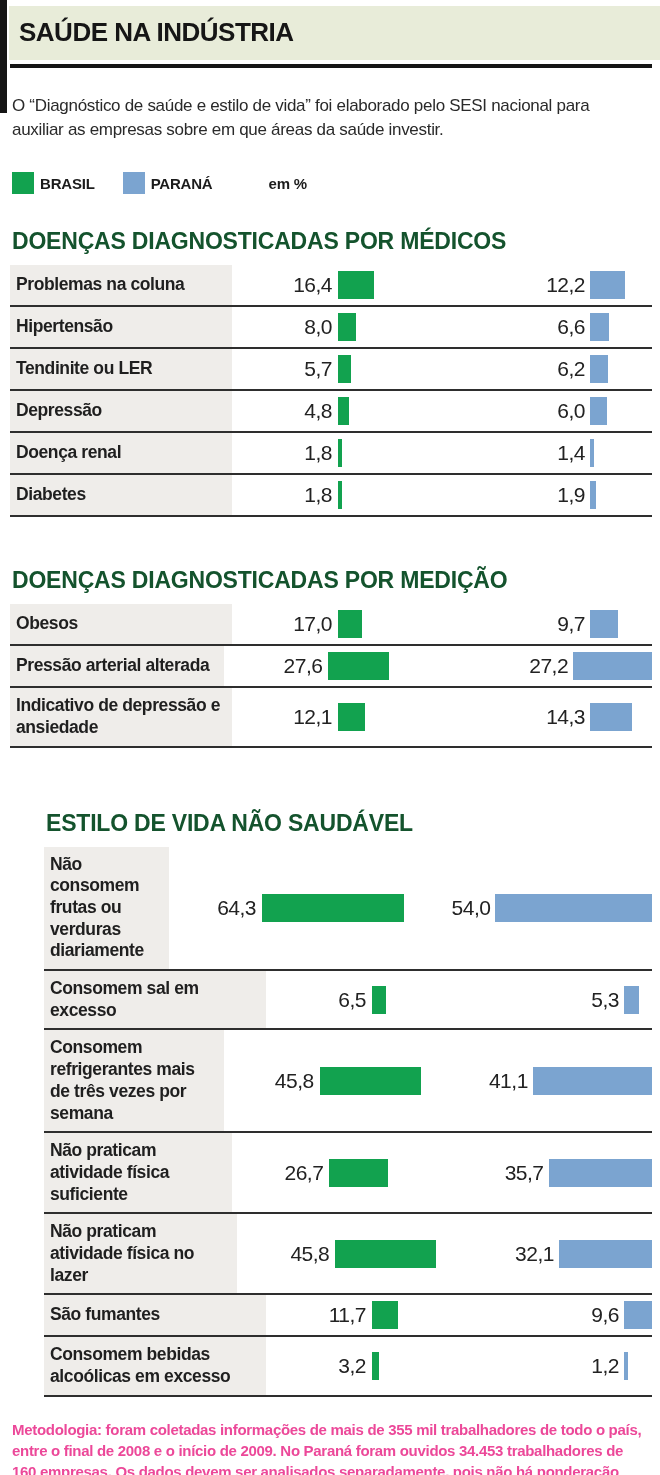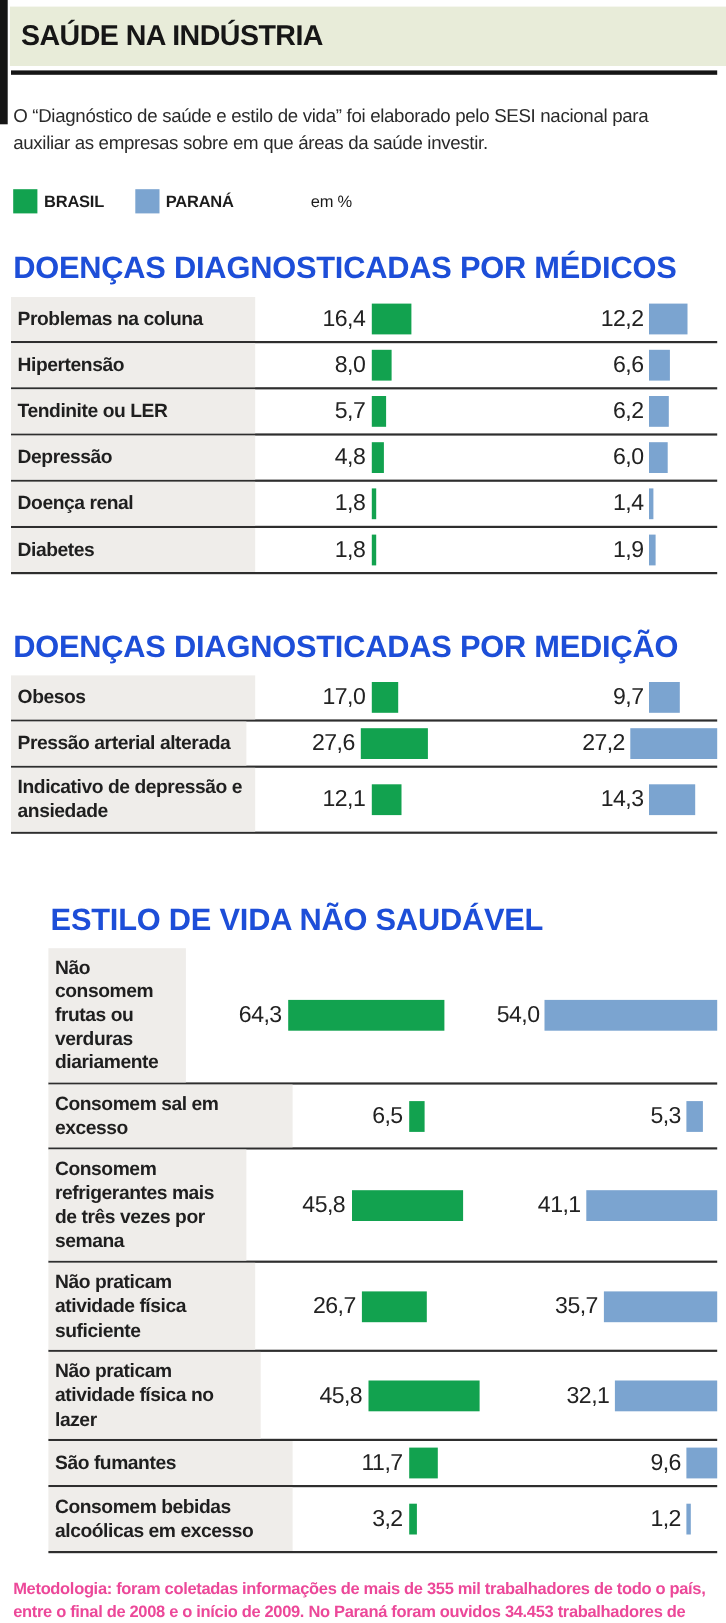--- a/index.html
+++ b/index.html
@@ -21,24 +21,24 @@
   .intro {
     margin:26px 10px 0 12px; max-width:585px;
     font-size:17px; line-height:1.42; letter-spacing:-0.3px; color:#2a2a2a; font-weight:400;
   }
   .legend {
     margin:30px 10px 0 12px; display:flex; align-items:center; font-size:15px; font-weight:700;
     letter-spacing:-0.2px;
   }
   .sw { width:22px; height:22px; display:inline-block; margin-right:6px; }
   .leg-label { margin-right:28px; }
-  .leg-unit { margin-left:42px; font-weight:400; }
+  .leg-unit { margin-left:28px; font-weight:700; }
   .chart-section { margin:0 8px 0 10px; }
   .chart-section .section-title {
-    font-size:28px; font-weight:700; letter-spacing:-0.2px; color:#1d4ed8; margin:0 0 10px 2px;
+    font-size:23px; font-weight:700; letter-spacing:-0.2px; color:#14532d; margin:0 0 10px 2px;
   }
   .sec-0 { margin-top:34px; }
   .sec-1 { margin-top:50px; }
   .sec-2 { margin-top:62px;padding-left:34px; }
   .row {
     display:flex; align-items:center;
     border-bottom:2px solid #2e2e2e;
   }
   .row-label {
     width:222px; align-self:stretch; background:#efedea;

